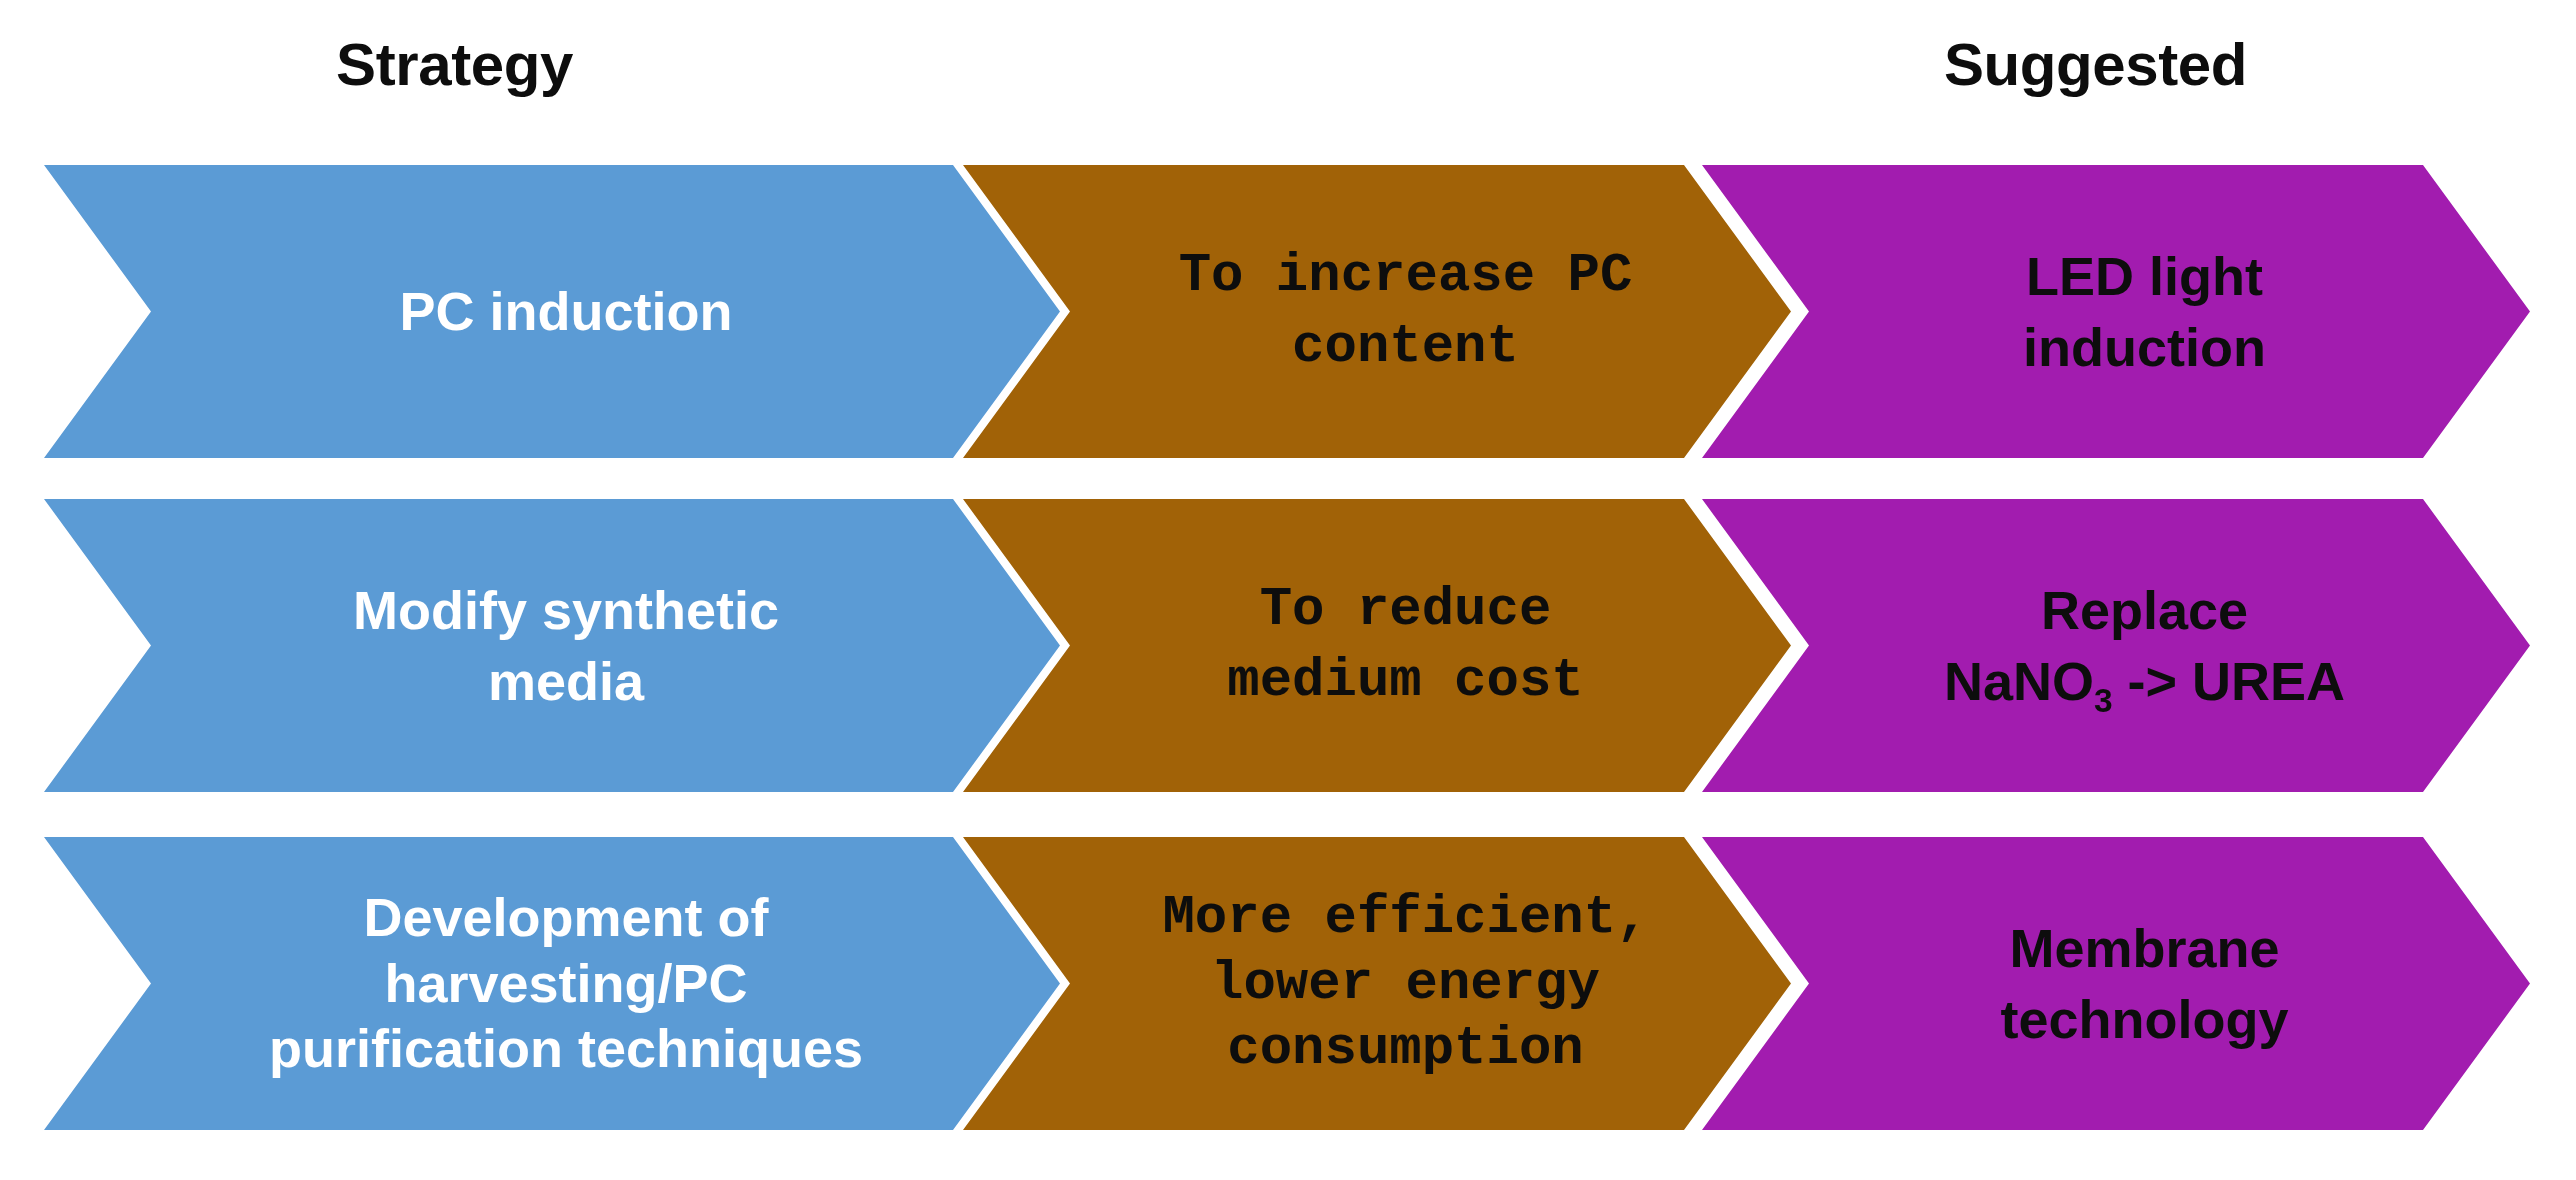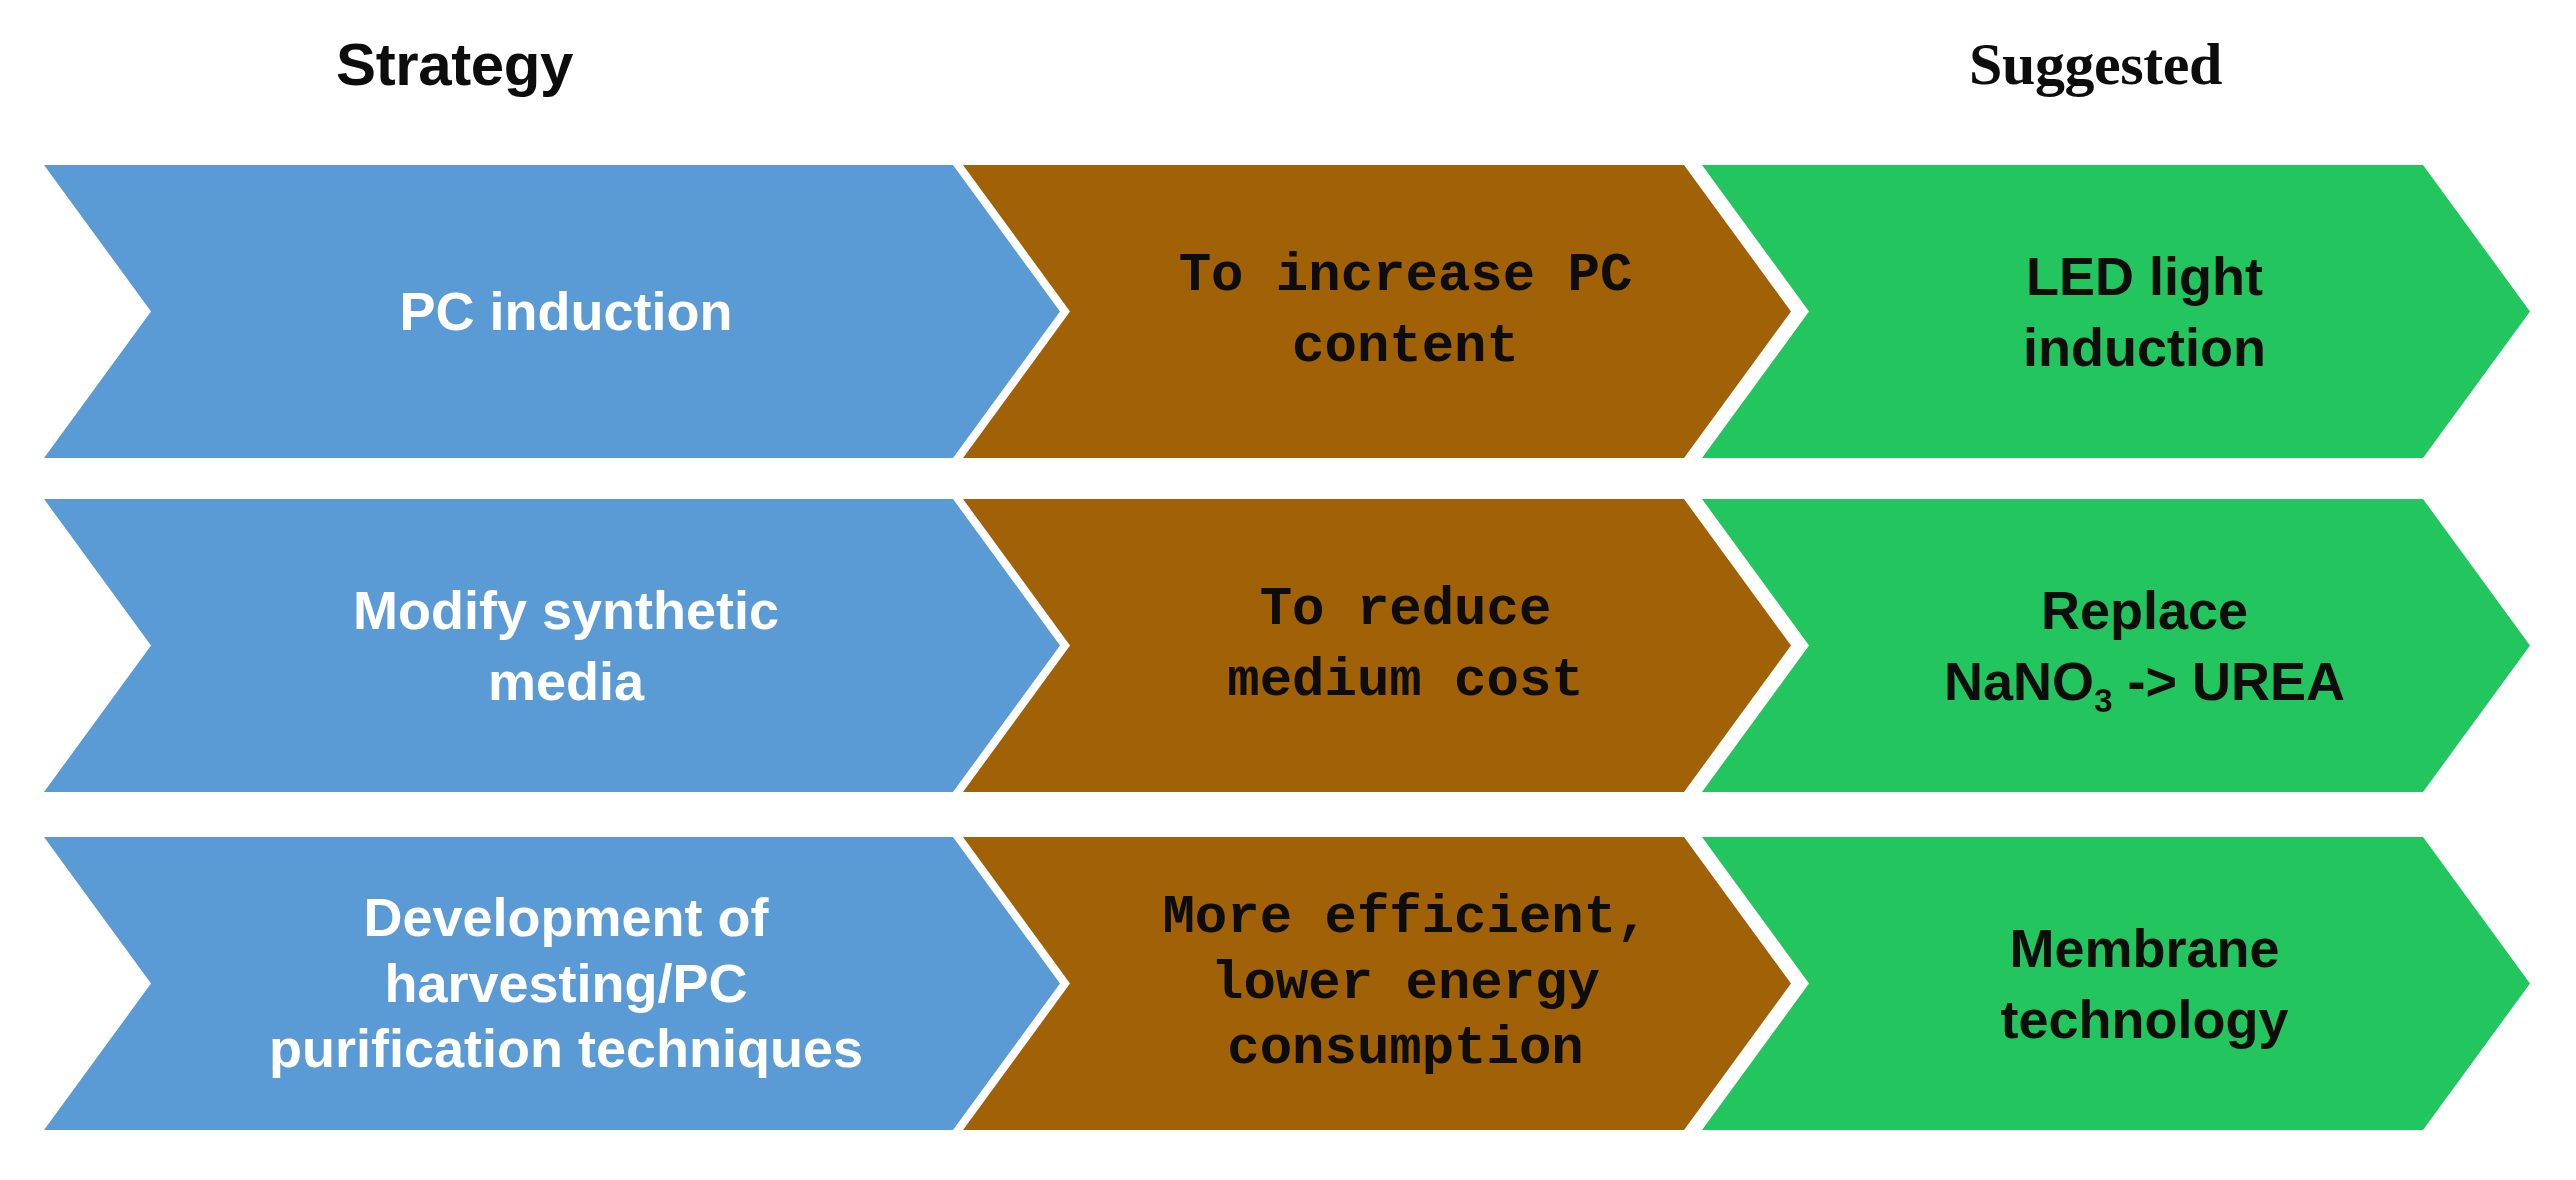--- a/index.html
+++ b/index.html
@@ -33,21 +33,21 @@
     top: 30px;
     font-size: 60px;
     font-weight: bold;
     color: #0d0d0d;
     letter-spacing: -0.4px;
     white-space: nowrap;
     text-align: center;
   }
   .col-header.h-strategy { left: 220px;  width: 469px; }
   .col-header.h-goal     { left: 1094px; width: 469px; }
-  .col-header.h-suggested{ left: 1861px; width: 469px; font-family: Liberation Serif, serif; }
+  .col-header.h-suggested{ left: 1861px; width: 469px; }
 
   
   .chev-row {
     position: absolute;
     left: 0;
     width: 2272px;
     height: 293px;
   }
   .row-1 { top: 165px; }
   .row-2 { top: 499px; }
@@ -89,21 +89,21 @@
     width: 828px;
     background: #a16207;
     font-family: Liberation Mono, monospace;
   }
   .chev.c2 .chev-text { color: #0d0d0d; }
 
   
   .chev.c3 {
     left: 1702px;
     width: 828px;
-    background: #22c55e;
+    background: #a21caf;
   }
   .chev.c3 .chev-text { color: #0d0d0d; }
 
   .chev-text {
     font-size: 54px;
     font-weight: bold;
     line-height: 1.30;
     text-align: center;
     padding: 0 71px 0 128px;
     box-sizing: border-box;

